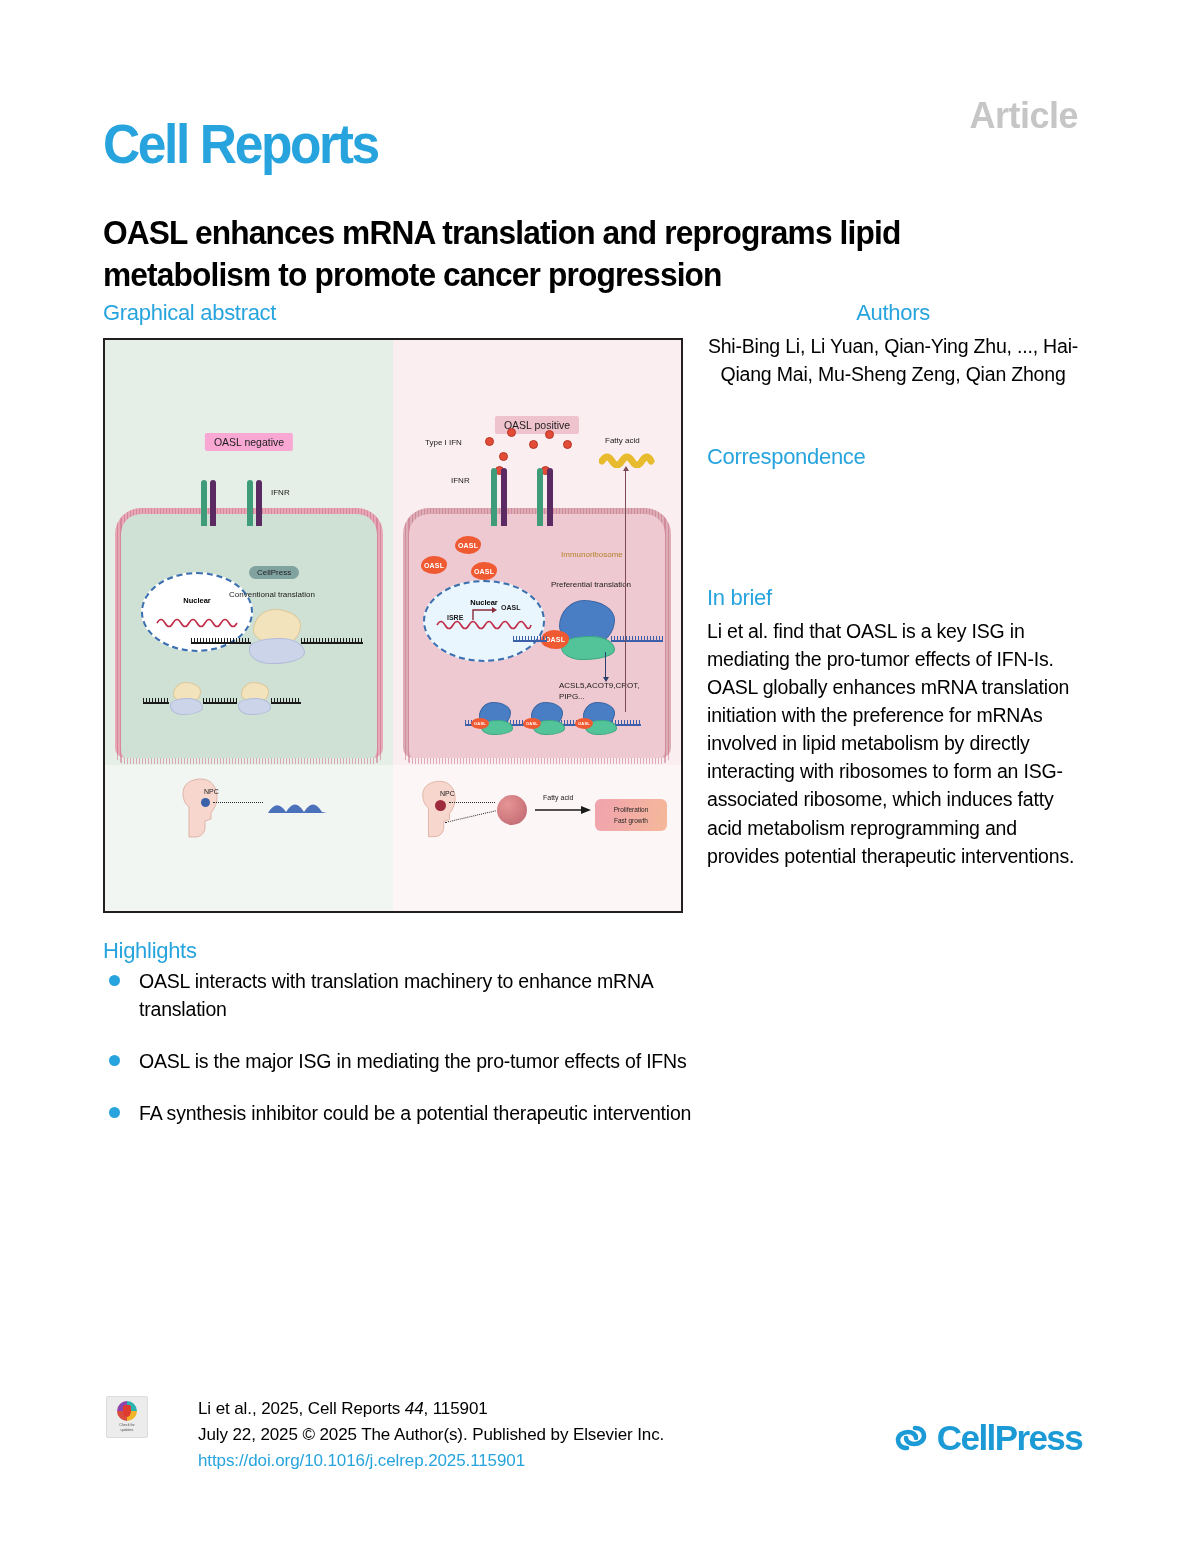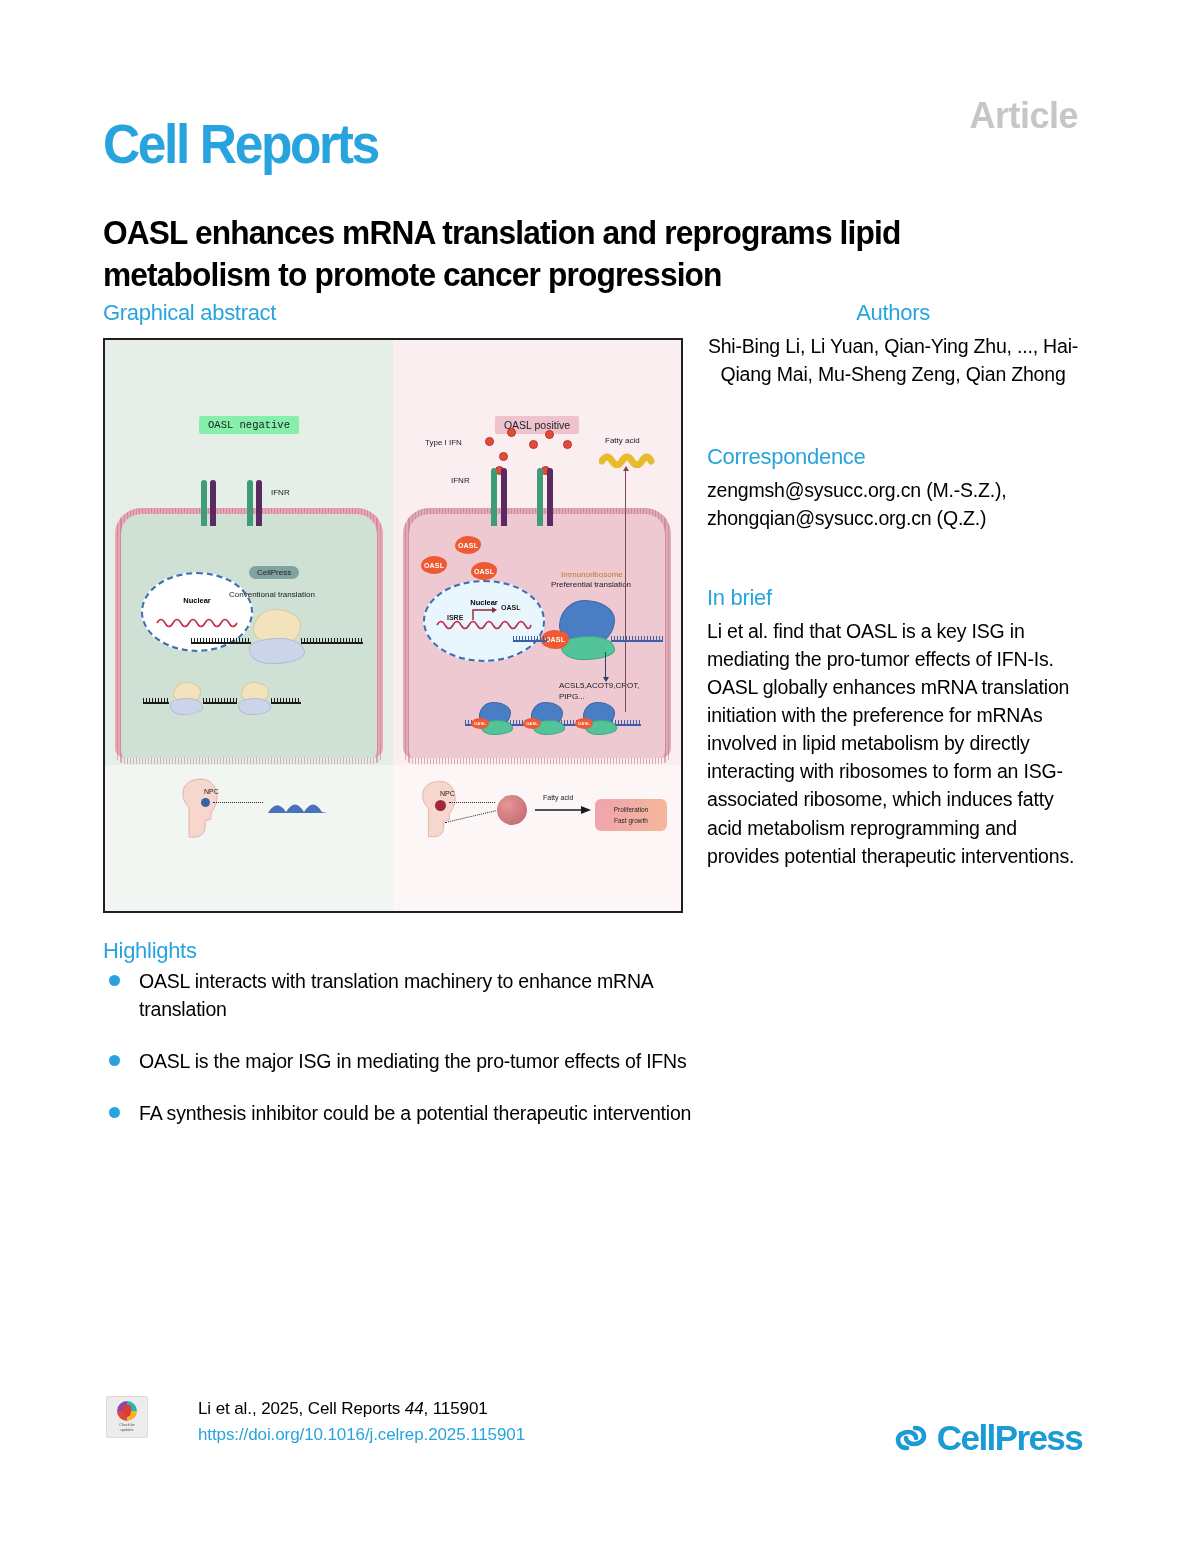--- a/index.html
+++ b/index.html
@@ -93,21 +93,21 @@
   .ga-right .lower { position:absolute; left:0; right:0; bottom:0; height:146px; background:#fdf6f7; }
 
   .pill {
     position: absolute;
     font-size: 10.5px;
     padding: 3px 9px 3px 9px;
     border-radius: 2px;
     white-space: nowrap;
     color: #1c1c1c;
   }
-  .pill-neg { background: #86efac; left: 50%; transform: translateX(-50%); top: 76px; font-family: Liberation Mono, monospace; }
+  .pill-neg { background: #f9a8d4; left: 50%; transform: translateX(-50%); top: 93px; }
   .pill-pos { background: #eec3ce; left: 50%; transform: translateX(-50%); top: 76px; }
 
   
   .cell {
     position: absolute;
     left: 10px; right: 10px;
     top: 168px;
     height: 250px;
     border: 6px solid;
     border-radius: 26px 26px 10px 10px;
@@ -361,21 +361,21 @@
             <path d="M2 7 Q6 0 10 7 T18 7 T26 7 T34 7 T42 7 T50 7 T58 7 T66 7 T74 7 T82 7 T90 7 T96 7" fill="none" stroke="#c0304a" stroke-width="1.6"></path>
           </svg>
           <div class="txt txt-b" style="left:22px; top:32px; font-size:7px;">ISRE</div>
           <svg style="position:absolute; left:46px; top:24px;" width="28" height="16" viewBox="0 0 28 16">
             <path d="M2 14 L2 4 L22 4" fill="none" stroke="#8a2b3a" stroke-width="1.4"></path>
             <path d="M21 1 L26 4 L21 7 Z" fill="#8a2b3a"></path>
           </svg>
           <div class="txt txt-b" style="left:76px; top:22px; font-size:7px;">OASL</div>
         </div>
 
-        <div class="txt" style="left:152px; top:56px; color:#b5822b;">Immunoribosome</div>
+        <div class="txt" style="left:152px; top:36px; color:#b5822b;">Immunoribosome</div>
         <div class="txt" style="left:142px; top:66px;">Preferential translation</div>
 
         <div class="ribo-blue" style="left:150px; top:86px; width:54px; height:42px;"></div>
         <div class="ribo-green" style="left:152px; top:122px; width:52px; height:22px;"></div>
         <div class="oasl-blob" style="left:132px; top:116px; width:28px; height:19px;">OASL</div>
         <div class="mrna-blue" style="left:104px; top:126px; width:34px;"></div>
         <div class="mrna-blue" style="left:202px; top:126px; width:52px;"></div>
 
         <div class="arrow-dn" style="left:196px; top:138px; height:26px;"></div>
         <div class="txt" style="left:150px; top:166px; line-height:1.4; white-space:normal; width:92px;">ACSL5,ACOT9,CROT, PIPG...</div>
@@ -451,38 +451,38 @@
   </div>
 </div>
 
 <div class="rc" id="authors-block">
   <div class="sec-head rc-head">Authors</div>
   <div class="rc-body">Shi-Bing Li, Li Yuan, Qian-Ying Zhu, ..., Hai-Qiang Mai, Mu-Sheng Zeng, Qian Zhong</div>
 </div>
 
 <div class="rc" id="corr-block">
   <div class="sec-head rc-head">Correspondence</div>
-  <div class="rc-body">zengmsh@sysucc.org.cn (M.-S.Z.), zhongqian@sysucc.org.cn (Q.Z.)</div>
 </div>
 
 <div class="rc" id="brief-block">
   <div class="sec-head rc-head">In brief</div>
   <div class="rc-body">Li et al. find that OASL is a key ISG in mediating the pro-tumor effects of IFN-Is. OASL globally enhances mRNA translation initiation with the preference for mRNAs involved in lipid metabolism by directly interacting with ribosomes to form an ISG-associated ribosome, which induces fatty acid metabolism reprogramming and provides potential therapeutic interventions.</div>
 </div>
 
 <div class="cfu">
   <div class="cfu-ring"></div>
   <div class="cfu-txt">
     <div>Check for</div>
     <div>updates</div>
   </div>
 </div>
 
 <div class="footer-text">
   <div><span>Li et al., 2025, Cell Reports </span><span class="vol-italic">44</span><span>, 115901</span></div>
+  <div>July 22, 2025 © 2025 The Author(s). Published by Elsevier Inc.</div>
   <div><a class="doi-link" href="#">https://doi.org/10.1016/j.celrep.2025.115901</a></div>
 </div>
 
 <div class="cellpress">
   <svg width="34" height="34" viewBox="0 0 34 34">
     <path d="M21 7 C27 7 30 11 30 15 C30 20 25 23 20 23 C15 23 12 20 12 17" fill="none" stroke="#1b9ad6" stroke-width="4.6" stroke-linecap="round"></path>
     <path d="M13 27 C7 27 4 23 4 19 C4 14 9 11 14 11 C19 11 22 14 22 17" fill="none" stroke="#1b9ad6" stroke-width="4.6" stroke-linecap="round"></path>
   </svg>
   <span class="cp-word">CellPress</span>
 </div>

